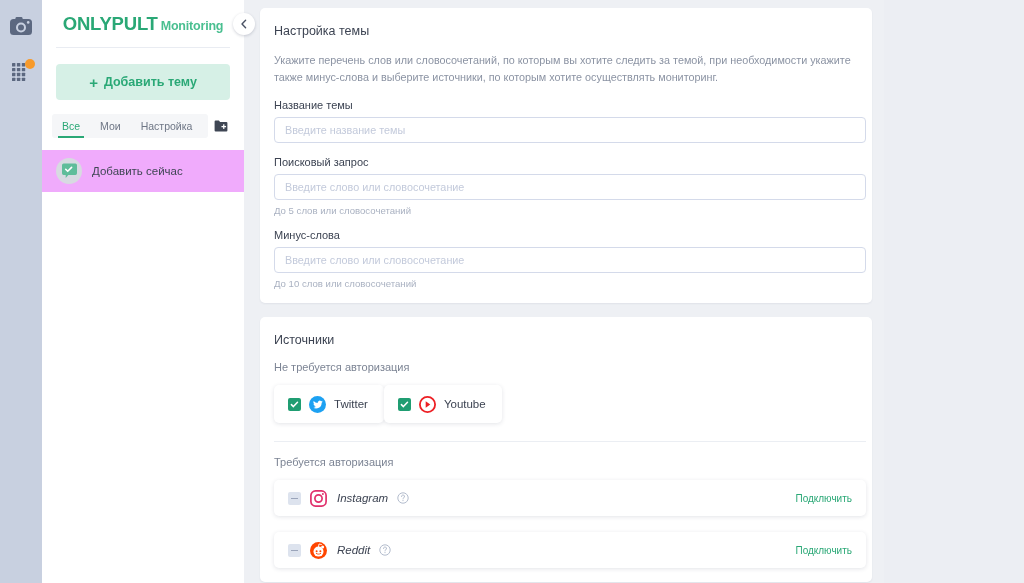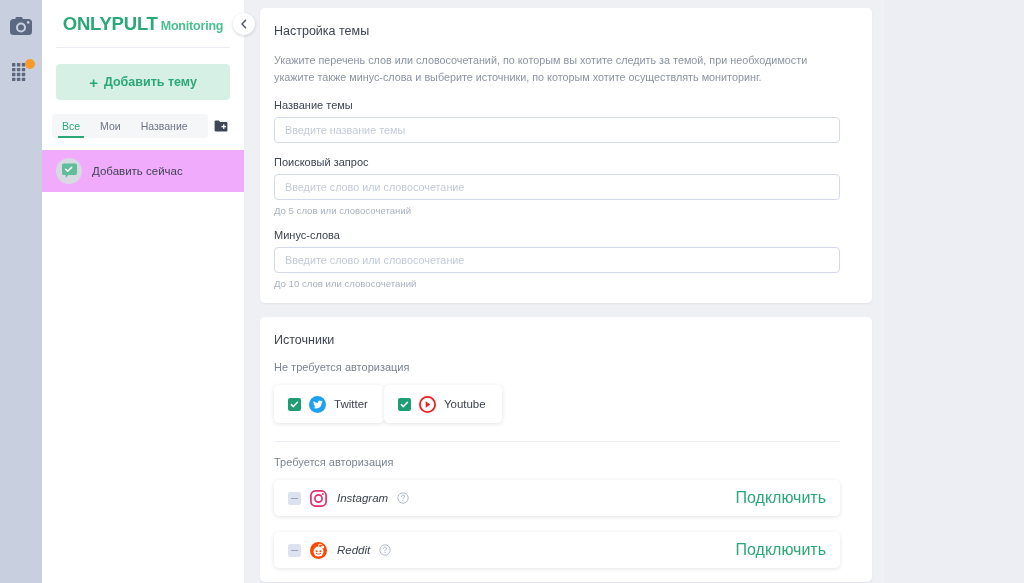--- a/index.html
+++ b/index.html
@@ -187,21 +187,21 @@
     flex: 1;
     background: #eef0f4;
     padding: 8px 12px 0 16px;
     overflow: hidden;
   }
 
   .card {
     background: #fff;
     border-radius: 5px;
     box-shadow: 0 1px 2px rgba(40,50,80,.07);
-    padding: 16px 32px 14px 14px;
+    padding: 16px 6px 14px 14px;
   }
   .card + .card { margin-top: 14px; }
 
   .card-title {
     font-size: 12.5px;
     color: #3c4352;
     margin-bottom: 14px;
   }
   .card-desc {
     font-size: 10.8px;
@@ -299,21 +299,21 @@
     flex: 1;
     font-style: italic;
   }
   .auth-name {
     font-size: 11.5px;
     color: #3c4352;
     margin-left: 1px;
   }
   .help-icon { cursor: pointer; display: block; }
   .connect-link {
-    font-size: 16px;
+    font-size: 10px;
     color: #2aa876;
     cursor: pointer;
     white-space: nowrap;
   }
 </style>
 </head>
 <body>
 
 <div class="app">
 
@@ -360,21 +360,21 @@
 
     <button class="add-topic">
       <span class="plus-sign">+</span>
       <span>Добавить тему</span>
     </button>
 
     <div class="tabs-row">
       <div class="tabs">
         <div class="tab active">Все</div>
         <div class="tab">Мои</div>
-        <div class="tab">Название</div>
+        <div class="tab">Настройка</div>
       </div>
       <div class="folder-btn">
         <svg width="14" height="12" viewBox="0 0 14 12">
           <path d="M0.6 1.6A1 1 0 011.6.6h3.3l1.2 1.3h6.3a1 1 0 011 1v7.5a1 1 0 01-1 1H1.6a1 1 0 01-1-1z" fill="#3f4654"></path>
           <rect x="9.1" y="4.3" width="1.3" height="4.6" fill="#fff"></rect>
           <rect x="7.45" y="5.95" width="4.6" height="1.3" fill="#fff"></rect>
         </svg>
       </div>
     </div>
 

